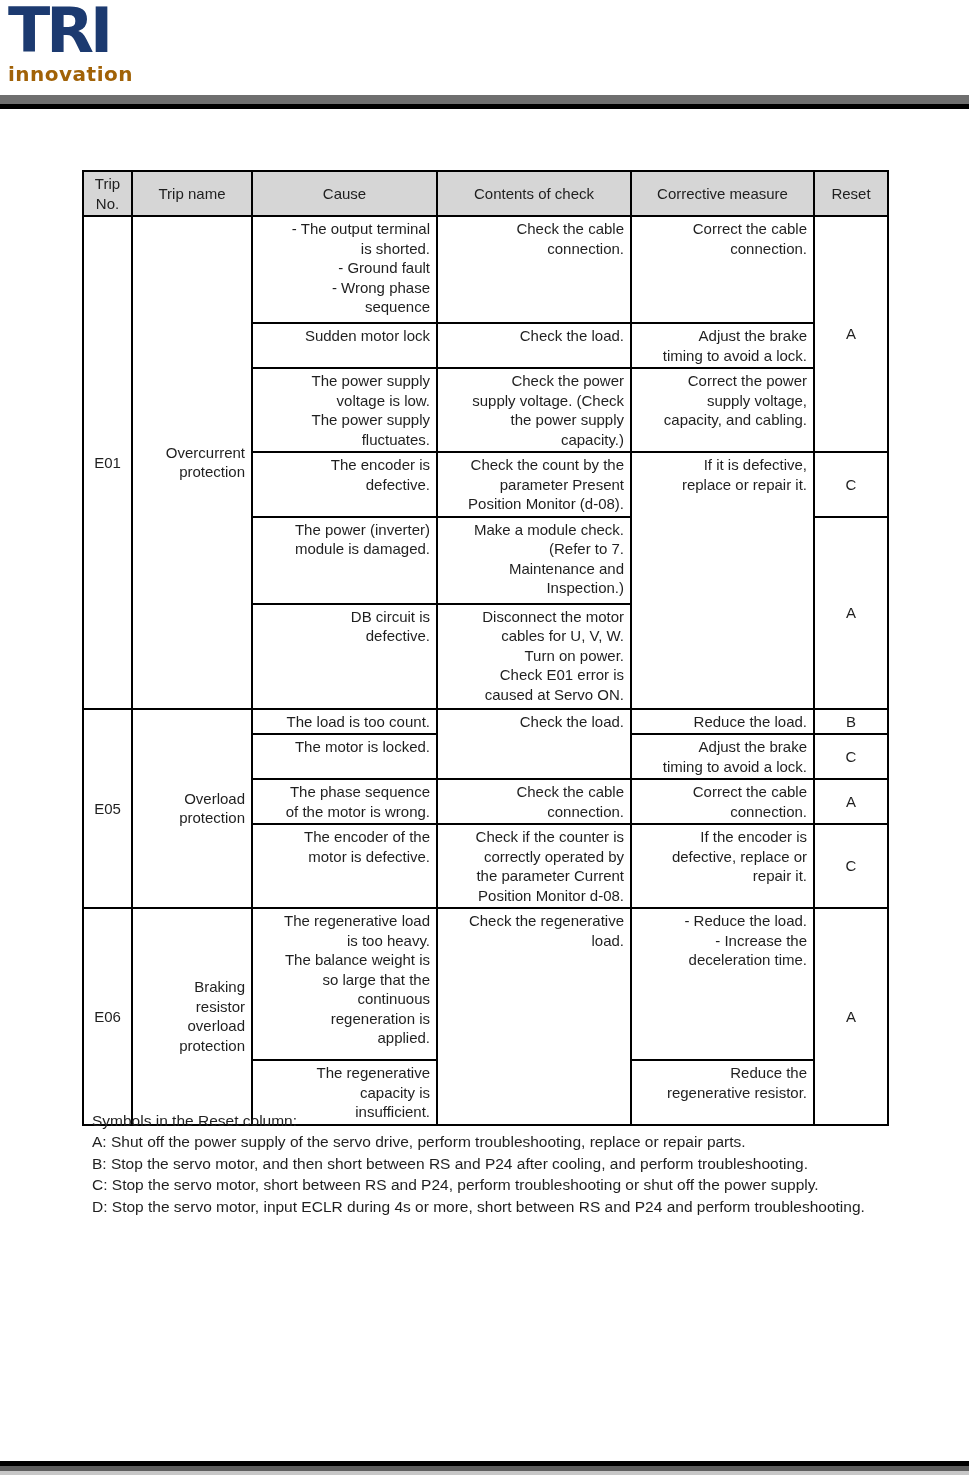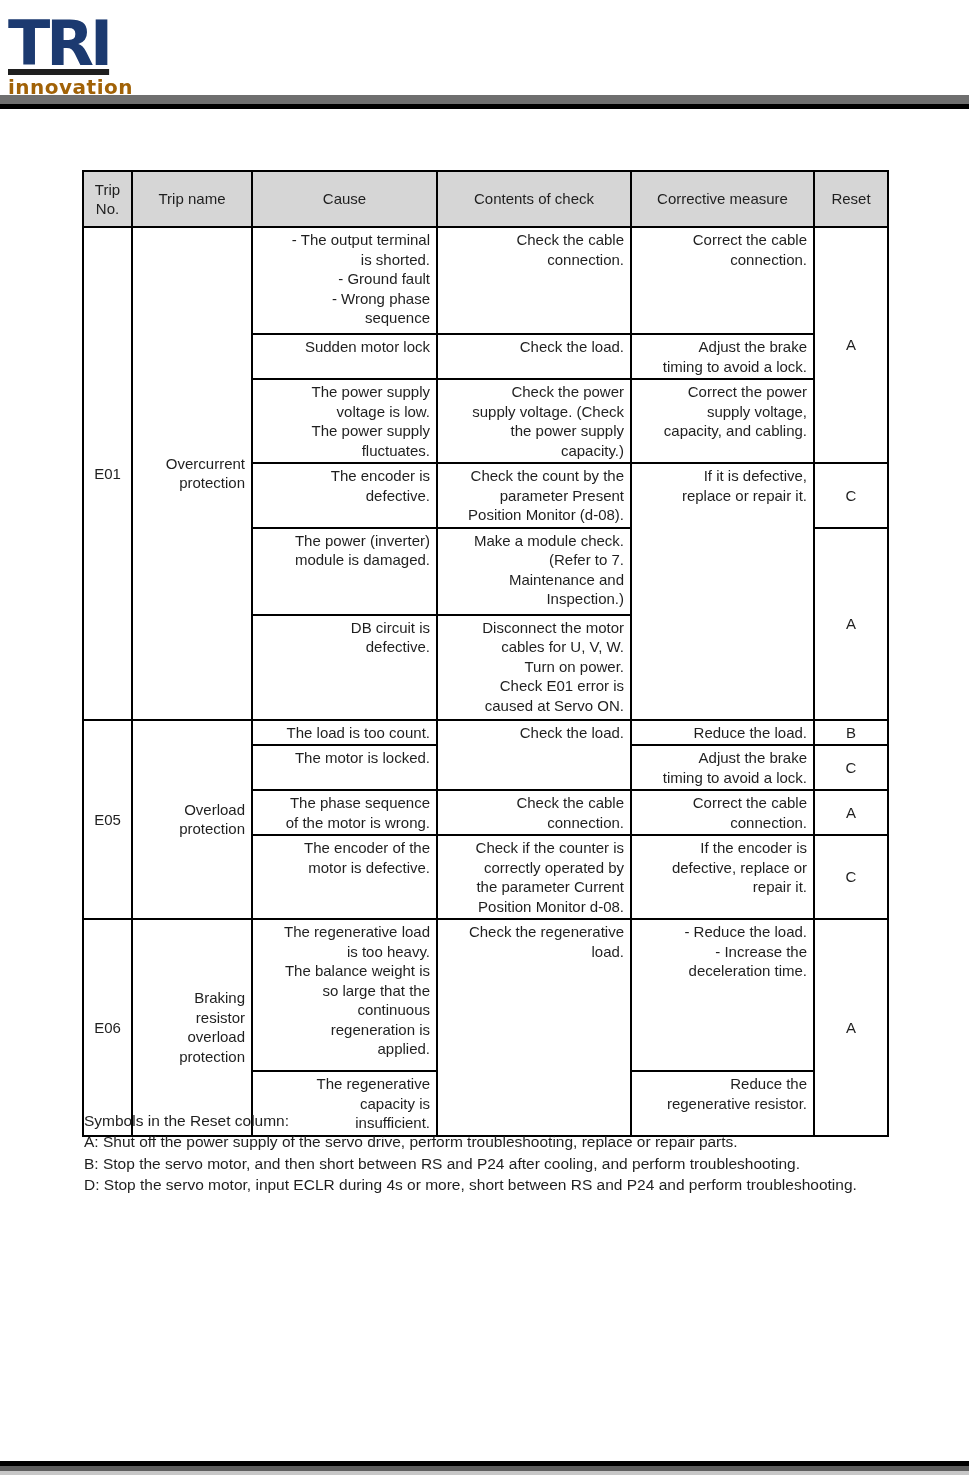--- a/index.html
+++ b/index.html
@@ -1,21 +1,21 @@
 <!DOCTYPE html>
 <html><head>
 <meta charset="utf-8">
 <style>
   html,body { margin:0; padding:0; }
   body {
     width:969px; height:1475px; position:relative; background:#ffffff;
     font-family:"Liberation Sans", sans-serif; color:#1f1f1f; overflow:hidden;
   }
   
-  .logo { position:absolute; left:8px; top:13px;text-decoration:underline; }
+  .logo { position:absolute; left:8px; top:0px; }
   .logo-text {
     font-family:"DejaVu Sans", sans-serif; font-weight:bold;
     font-size:62px; line-height:62px; color:#1c3a70; letter-spacing:-4px;
   }
   .logo-sub {
     font-family:"DejaVu Sans", sans-serif; font-weight:bold;
     font-size:20px; line-height:20px; color:#a16207; letter-spacing:0.5px; margin-top:2px;
   }
   
   .top-rule { position:absolute; top:95px; left:0; width:969px; }
@@ -35,21 +35,21 @@
     font-size:15px; line-height:1.3; vertical-align:top; text-align:right;
     white-space:pre-line; overflow:hidden;
   }
   .trip-table th {
     background:#d6d6d6; text-align:center; vertical-align:middle;
     font-weight:normal; padding:2px 3px;
   }
   td.cc { text-align:center; vertical-align:middle; }
   td.vm { vertical-align:middle; padding-left:23px; }
   
-  .notes { position:absolute; left:84px; top:1110px; width:775px; font-size:15.5px; line-height:1.38; }
+  .notes { position:absolute; left:92px; top:1110px; width:775px; font-size:15.5px; line-height:1.38; }
   .note-title { }
   .note-item { padding-left:26px; text-indent:-26px; }
 </style>
 </head>
 <body>
 
 <div class="logo">
   <div class="logo-text">TRI</div>
   <div class="logo-sub">innovation</div>
 </div>
@@ -62,21 +62,21 @@
 <table class="trip-table">
   <colgroup>
     <col style="width:49px">
       <col style="width:120px">
       <col style="width:185px">
     <col style="width:194px">
       <col style="width:183px">
       <col style="width:74px">
   </colgroup>
   <tbody>
-      <tr style="height:56px">
+      <tr style="height:45px">
     <th>Trip
 No.</th>
     <th>Trip name</th>
     <th>Cause</th>
     <th>Contents of check</th>
     <th>Corrective measure</th>
     <th>Reset</th>
   </tr>
 
   <tr style="height:107px">
@@ -206,20 +206,21 @@
     <td>Reduce the
 regenerative resistor.</td>
   </tr>
 </tbody>
   </table>
 
 <div class="notes">
   <div class="note-title">Symbols in the Reset column:</div>
   <div class="note-item">A: Shut off the power supply of the servo drive, perform troubleshooting, replace or repair parts.</div>
   <div class="note-item">B: Stop the servo motor, and then short between RS and P24 after cooling, and perform troubleshooting.</div>
+  <div class="note-item">C: Stop the servo motor, short between RS and P24, perform troubleshooting or shut off the power supply.</div>
   <div class="note-item">D: Stop the servo motor, input ECLR during 4s or more, short between RS and P24 and perform troubleshooting.</div>
 </div>
 
 <div class="bottom-rule">
   <div class="black"></div>
   <div class="gray"></div>
   <div class="lightgray"></div>
 </div>
 
 </body></html>

